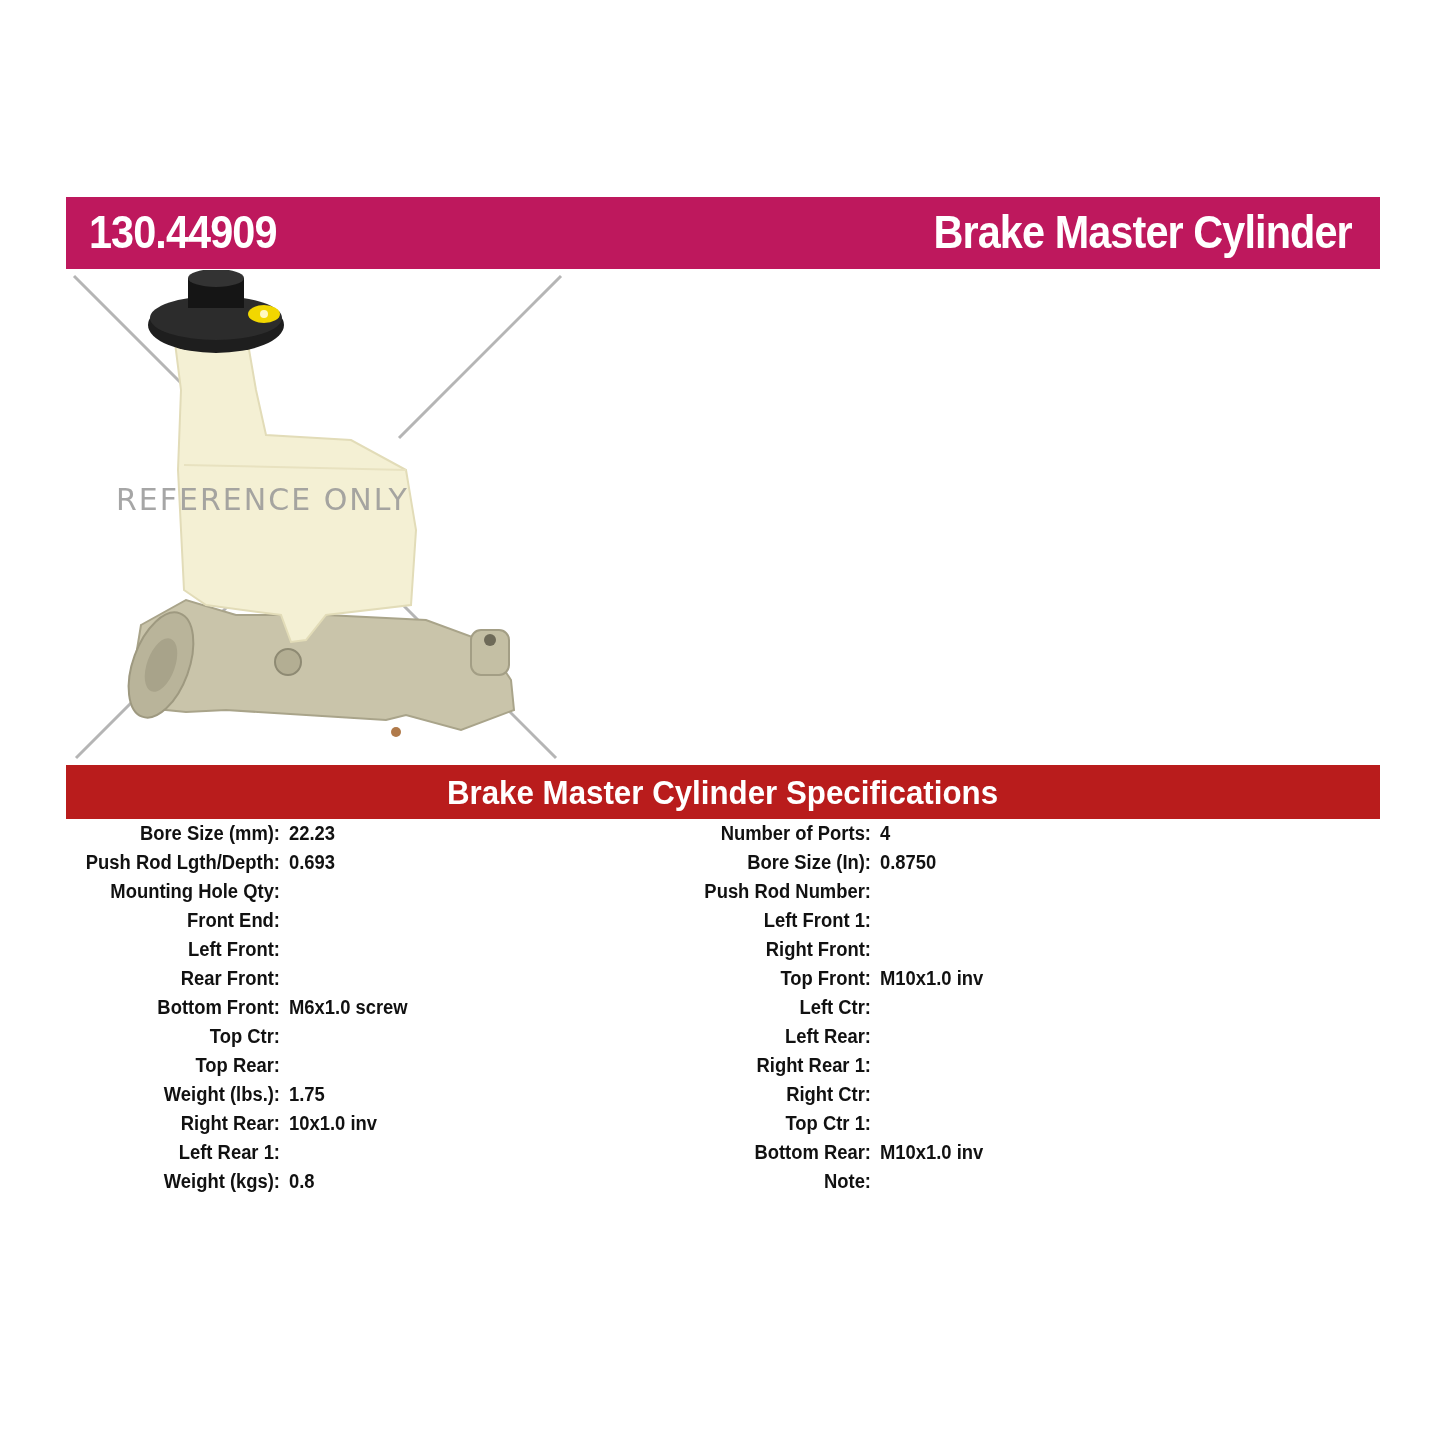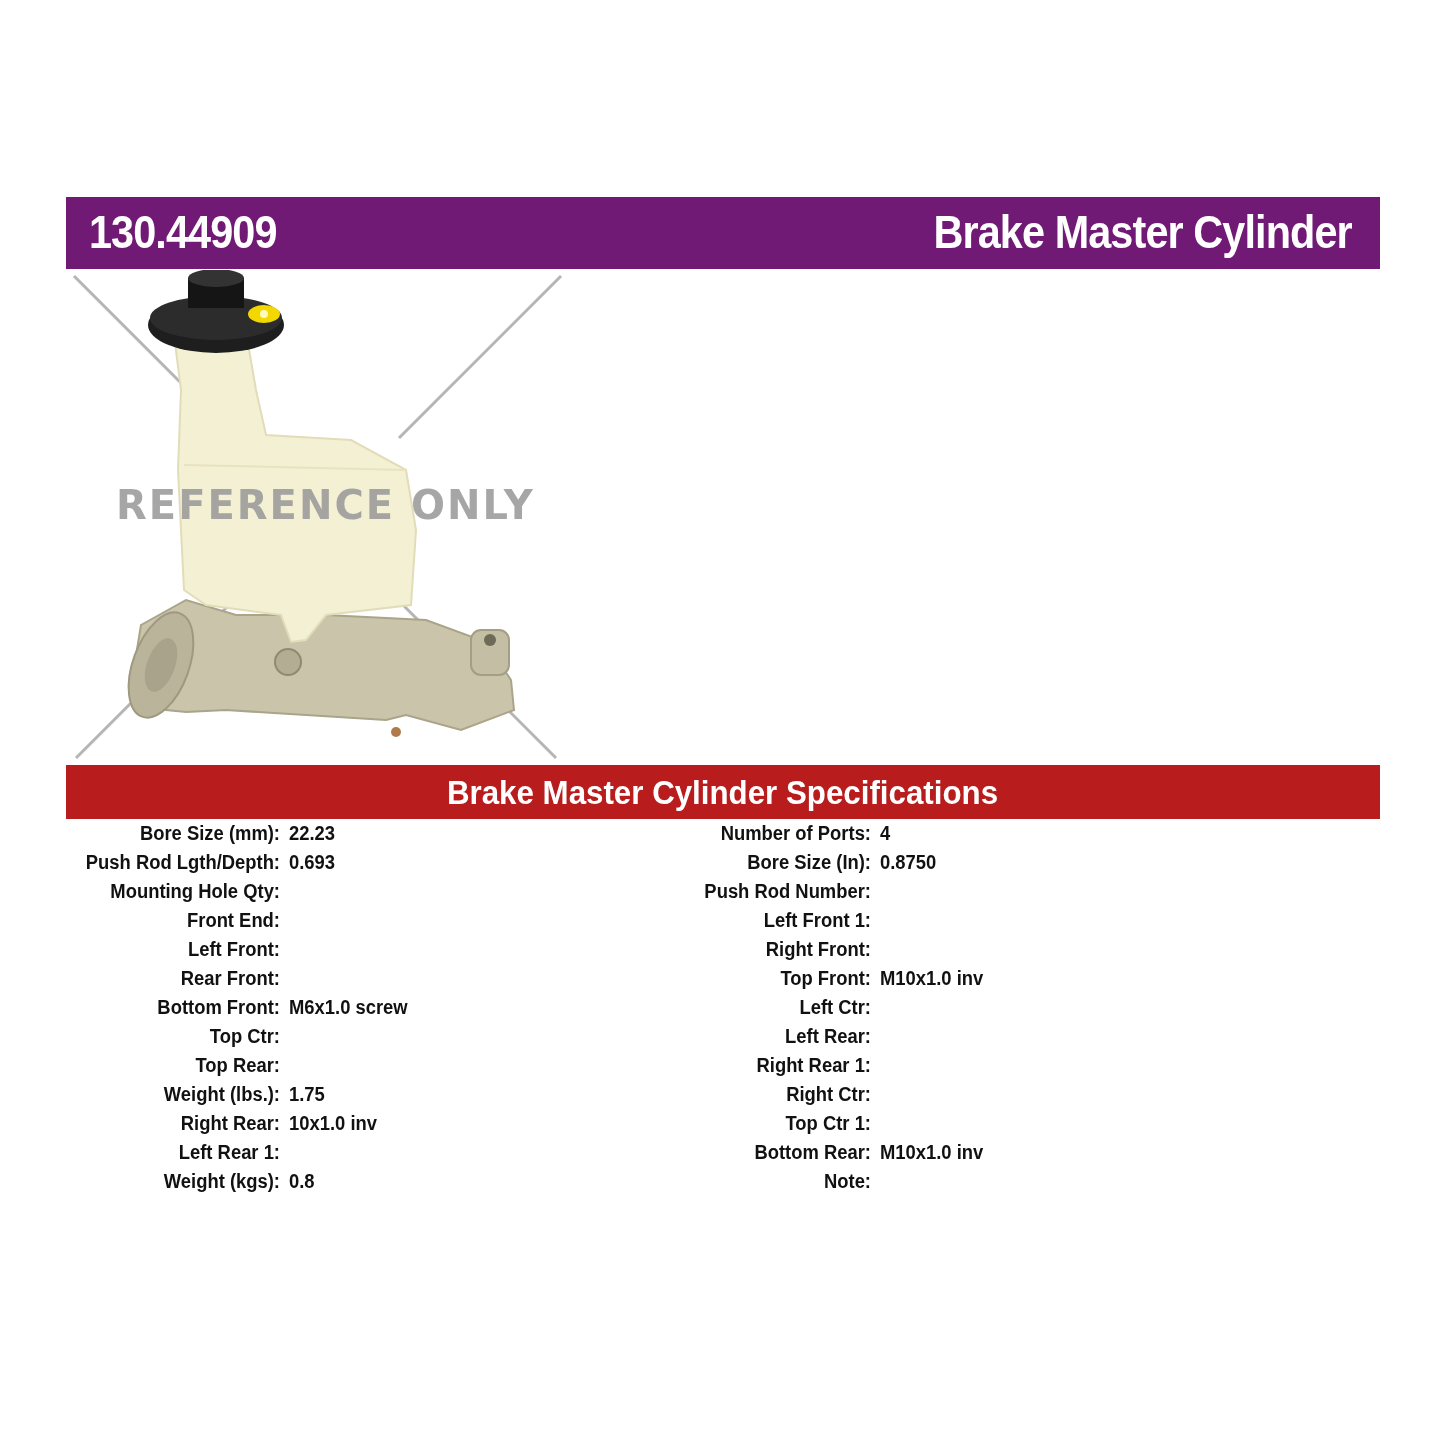--- a/index.html
+++ b/index.html
@@ -1,19 +1,19 @@
 <!DOCTYPE html>
 <html><head>
   <meta charset="utf-8">
   <style>
     html, body { margin: 0; padding: 0; background: #ffffff; }
     body { width: 1445px; height: 1445px; position: relative; overflow: hidden;
            font-family: "Liberation Sans", sans-serif; }
     .title-bar { position: absolute; left: 66px; top: 197px; width: 1314px; height: 72px;
-                 background: #701a75; color: #fff; }
+                 background: #be185d; color: #fff; }
     .part-number { position: absolute; left: 23px; top: 8px; font-size: 46px; font-weight: bold;
                    letter-spacing: -1px; transform: scaleX(0.9); transform-origin: left center; }
     .product-name { position: absolute; right: 28px; top: 8px; font-size: 46px; font-weight: bold;
                     letter-spacing: -1px; transform: scaleX(0.9); transform-origin: right center; white-space: nowrap; }
     .image-area { position: absolute; left: 66px; top: 270px; width: 510px; height: 492px; }
     .spec-bar { position: absolute; left: 66px; top: 765px; width: 1314px; height: 54px;
                 background: #b91c1c; color: #fff; text-align: center; }
     .spec-title { display: inline-block; font-size: 34px; font-weight: bold; line-height: 54px;
                   transform: scaleX(0.92); white-space: nowrap; }
     .spec-col { position: absolute; top: 822px; }
@@ -58,21 +58,21 @@
     <path d="M118 195 L340 200" stroke="#e8e2c0" stroke-width="2" fill="none"></path>
 
     <ellipse cx="150" cy="55" rx="68" ry="28" fill="#1e1e1e"></ellipse>
     <ellipse cx="150" cy="48" rx="66" ry="22" fill="#2c2c2c"></ellipse>
     <ellipse cx="150" cy="22" rx="28" ry="16" fill="#151515"></ellipse>
     <rect x="122" y="8" width="56" height="30" fill="#151515"></rect>
     <ellipse cx="150" cy="8" rx="28" ry="9" fill="#333"></ellipse>
     <ellipse cx="198" cy="44" rx="16" ry="9" fill="#f2d700"></ellipse>
     <circle cx="198" cy="44" r="4" fill="#fff9c0"></circle>
   </svg>
-  <div style="position:absolute; left:50px; top:212px; font-size:40px; font-weight:bold; color:rgba(150,150,150,0.85); letter-spacing:2px; white-space:nowrap; font-family:'DejaVu Sans', sans-serif;">REFERENCE ONLY</div>
+  <div style="position:absolute; left:50px; top:212px; font-size:30px; font-weight:normal; color:rgba(150,150,150,0.85); letter-spacing:2px; white-space:nowrap; font-family:'DejaVu Sans', sans-serif;">REFERENCE ONLY</div>
 </div>
 
 <div class="spec-bar">
   <span class="spec-title">Brake Master Cylinder Specifications</span>
 </div>
 
 <div class="spec-col left">
   <div class="row" style="top:0px">
       <span class="label">Bore Size (mm):</span>
       <span class="value">22.23</span>

